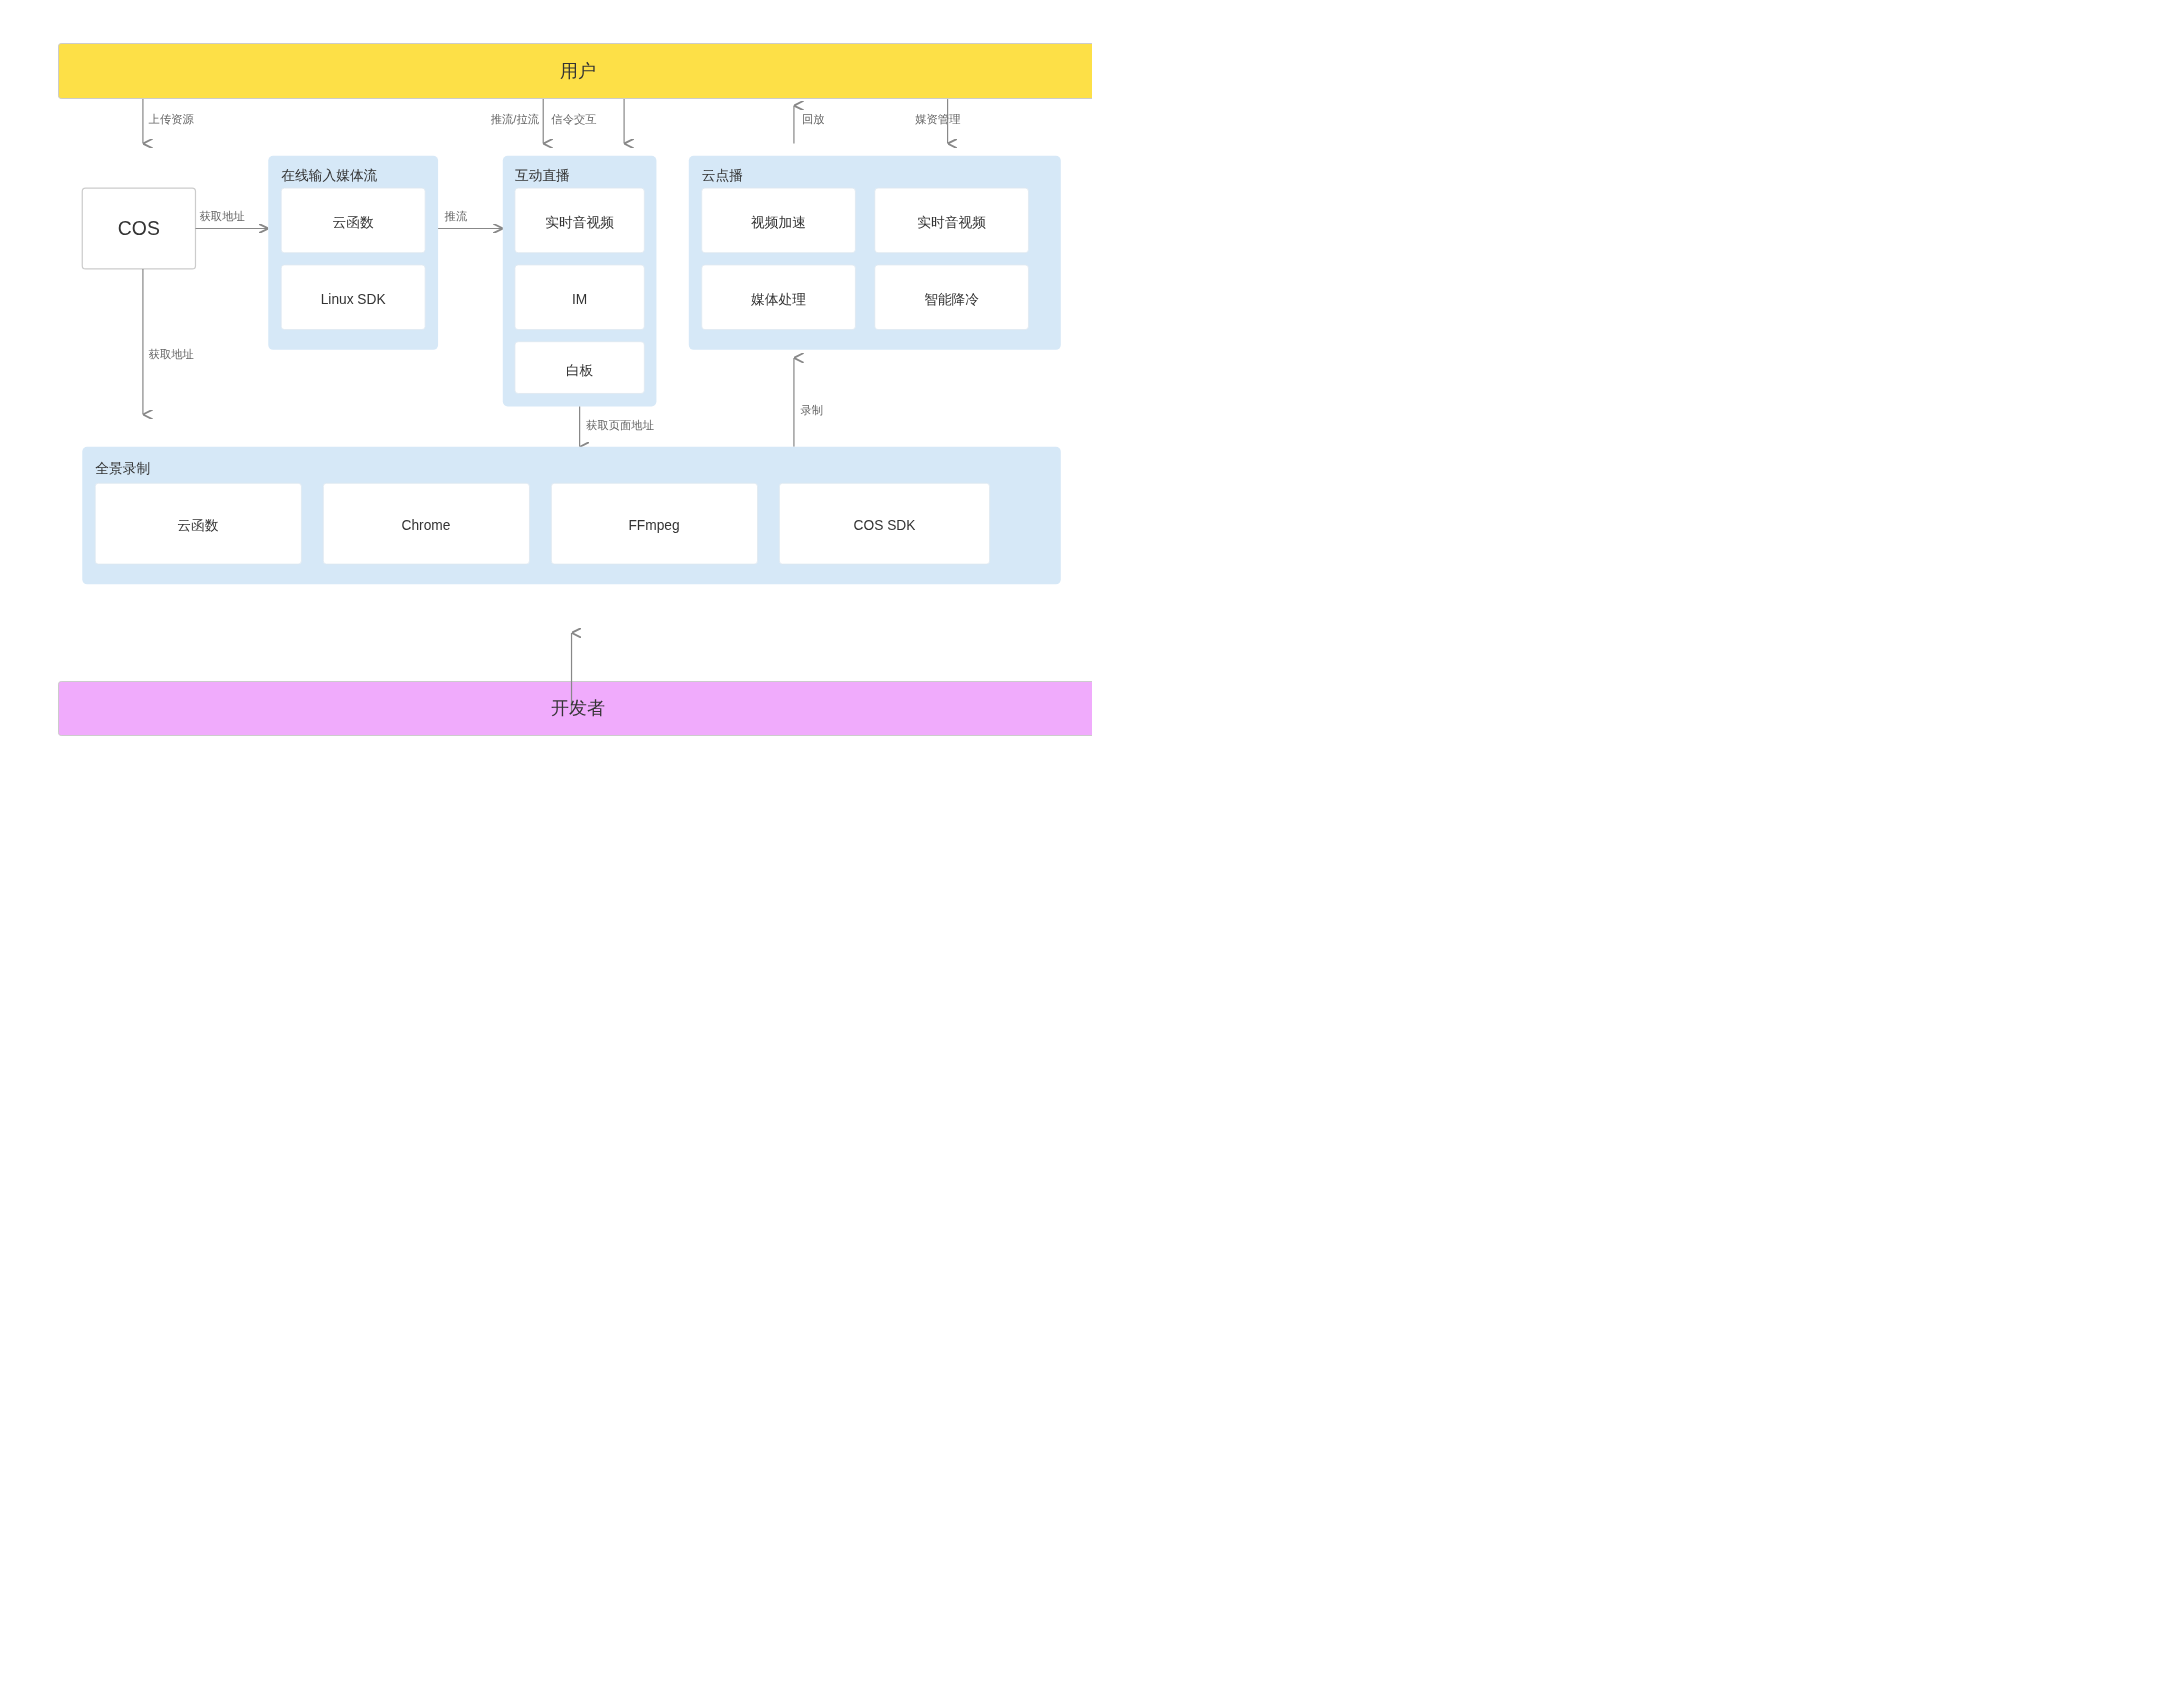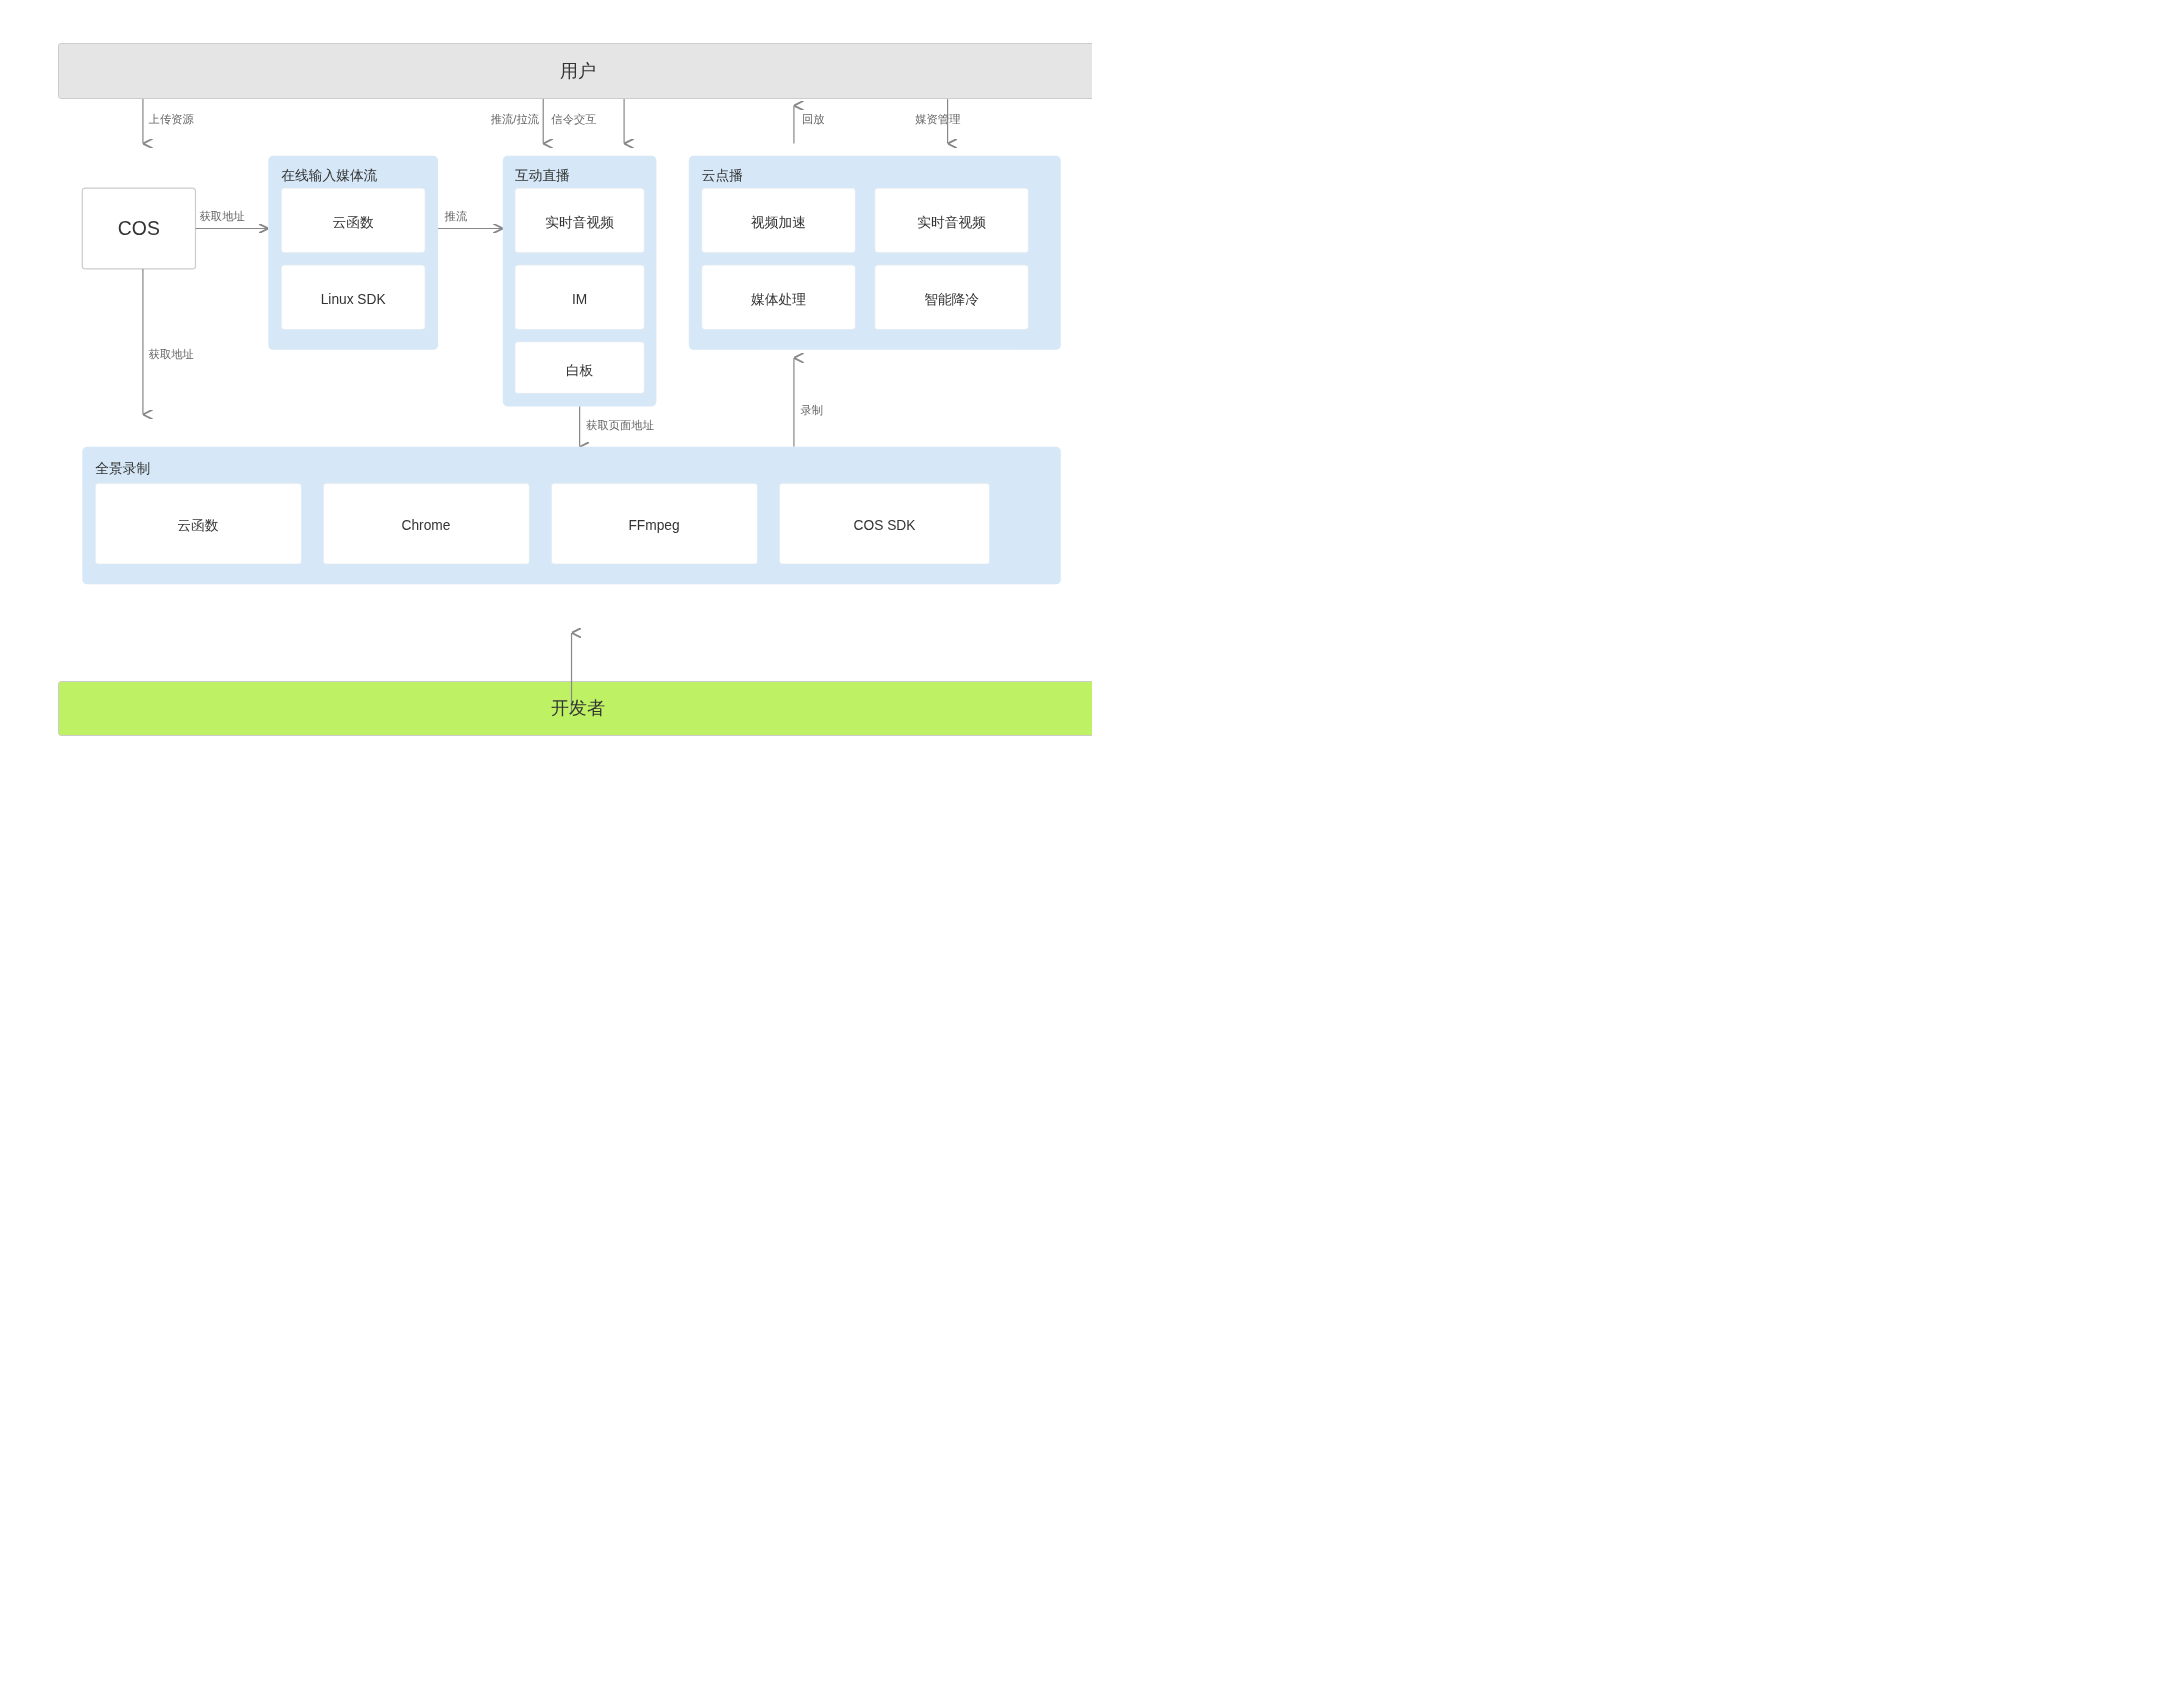--- a/index.html
+++ b/index.html
@@ -31,21 +31,21 @@
       font-family: -apple-system, "PingFang SC", "Helvetica Neue", Arial, sans-serif;
     }
 
   </style>
 </head>
 <body>
 
 <div class="page-wrap">
   <div class="diagram-container">
 
-    <div style="border:1.2px solid #ccc; border-radius:3.2px; text-align:center; padding:14.6px; font-size:18px; background:#e5e5e5; margin-bottom:0;">
+    <div style="border:1.2px solid #ccc; border-radius:3.2px; text-align:center; padding:14.6px; font-size:18px; background:#fde047; margin-bottom:0;">
       <span>用户</span>
     </div>
 
     <svg width="1040" height="631" style="display:block; overflow:visible; margin-top:0;" viewBox="0 0 1286 780">
 
       <line x1="105" y1="0" x2="105" y2="55" stroke="#888" stroke-width="1.5" marker-end="url(#arrowDown)"></line>
       <text x="112" y="30" class="label-text">上传资源</text>
 
       <line x1="600" y1="0" x2="600" y2="55" stroke="#888" stroke-width="1.5" marker-end="url(#arrowDown)"></line>
       <text x="535" y="30" class="label-text">推流/拉流</text>
@@ -137,19 +137,19 @@
         <marker id="arrowUp" markerWidth="8" markerHeight="8" refX="4" refY="0" orient="auto">
           <path d="M0,8 L4,0 L8,8" fill="none" stroke="#888" stroke-width="1.5"></path>
         </marker>
         <marker id="arrowRight" markerWidth="8" markerHeight="8" refX="8" refY="4" orient="auto">
           <path d="M0,0 L8,4 L0,8" fill="none" stroke="#888" stroke-width="1.5"></path>
         </marker>
       </defs>
 
     </svg>
 
-    <div style="border:1.2px solid #ccc; border-radius:3.2px; text-align:center; padding:14.6px; font-size:18px; background:#bef264; margin-top:-49px;">
+    <div style="border:1.2px solid #ccc; border-radius:3.2px; text-align:center; padding:14.6px; font-size:18px; background:#f0abfc; margin-top:-49px;">
       <span>开发者</span>
     </div>
 
   </div>
 </div>
 
 
 </body></html>

